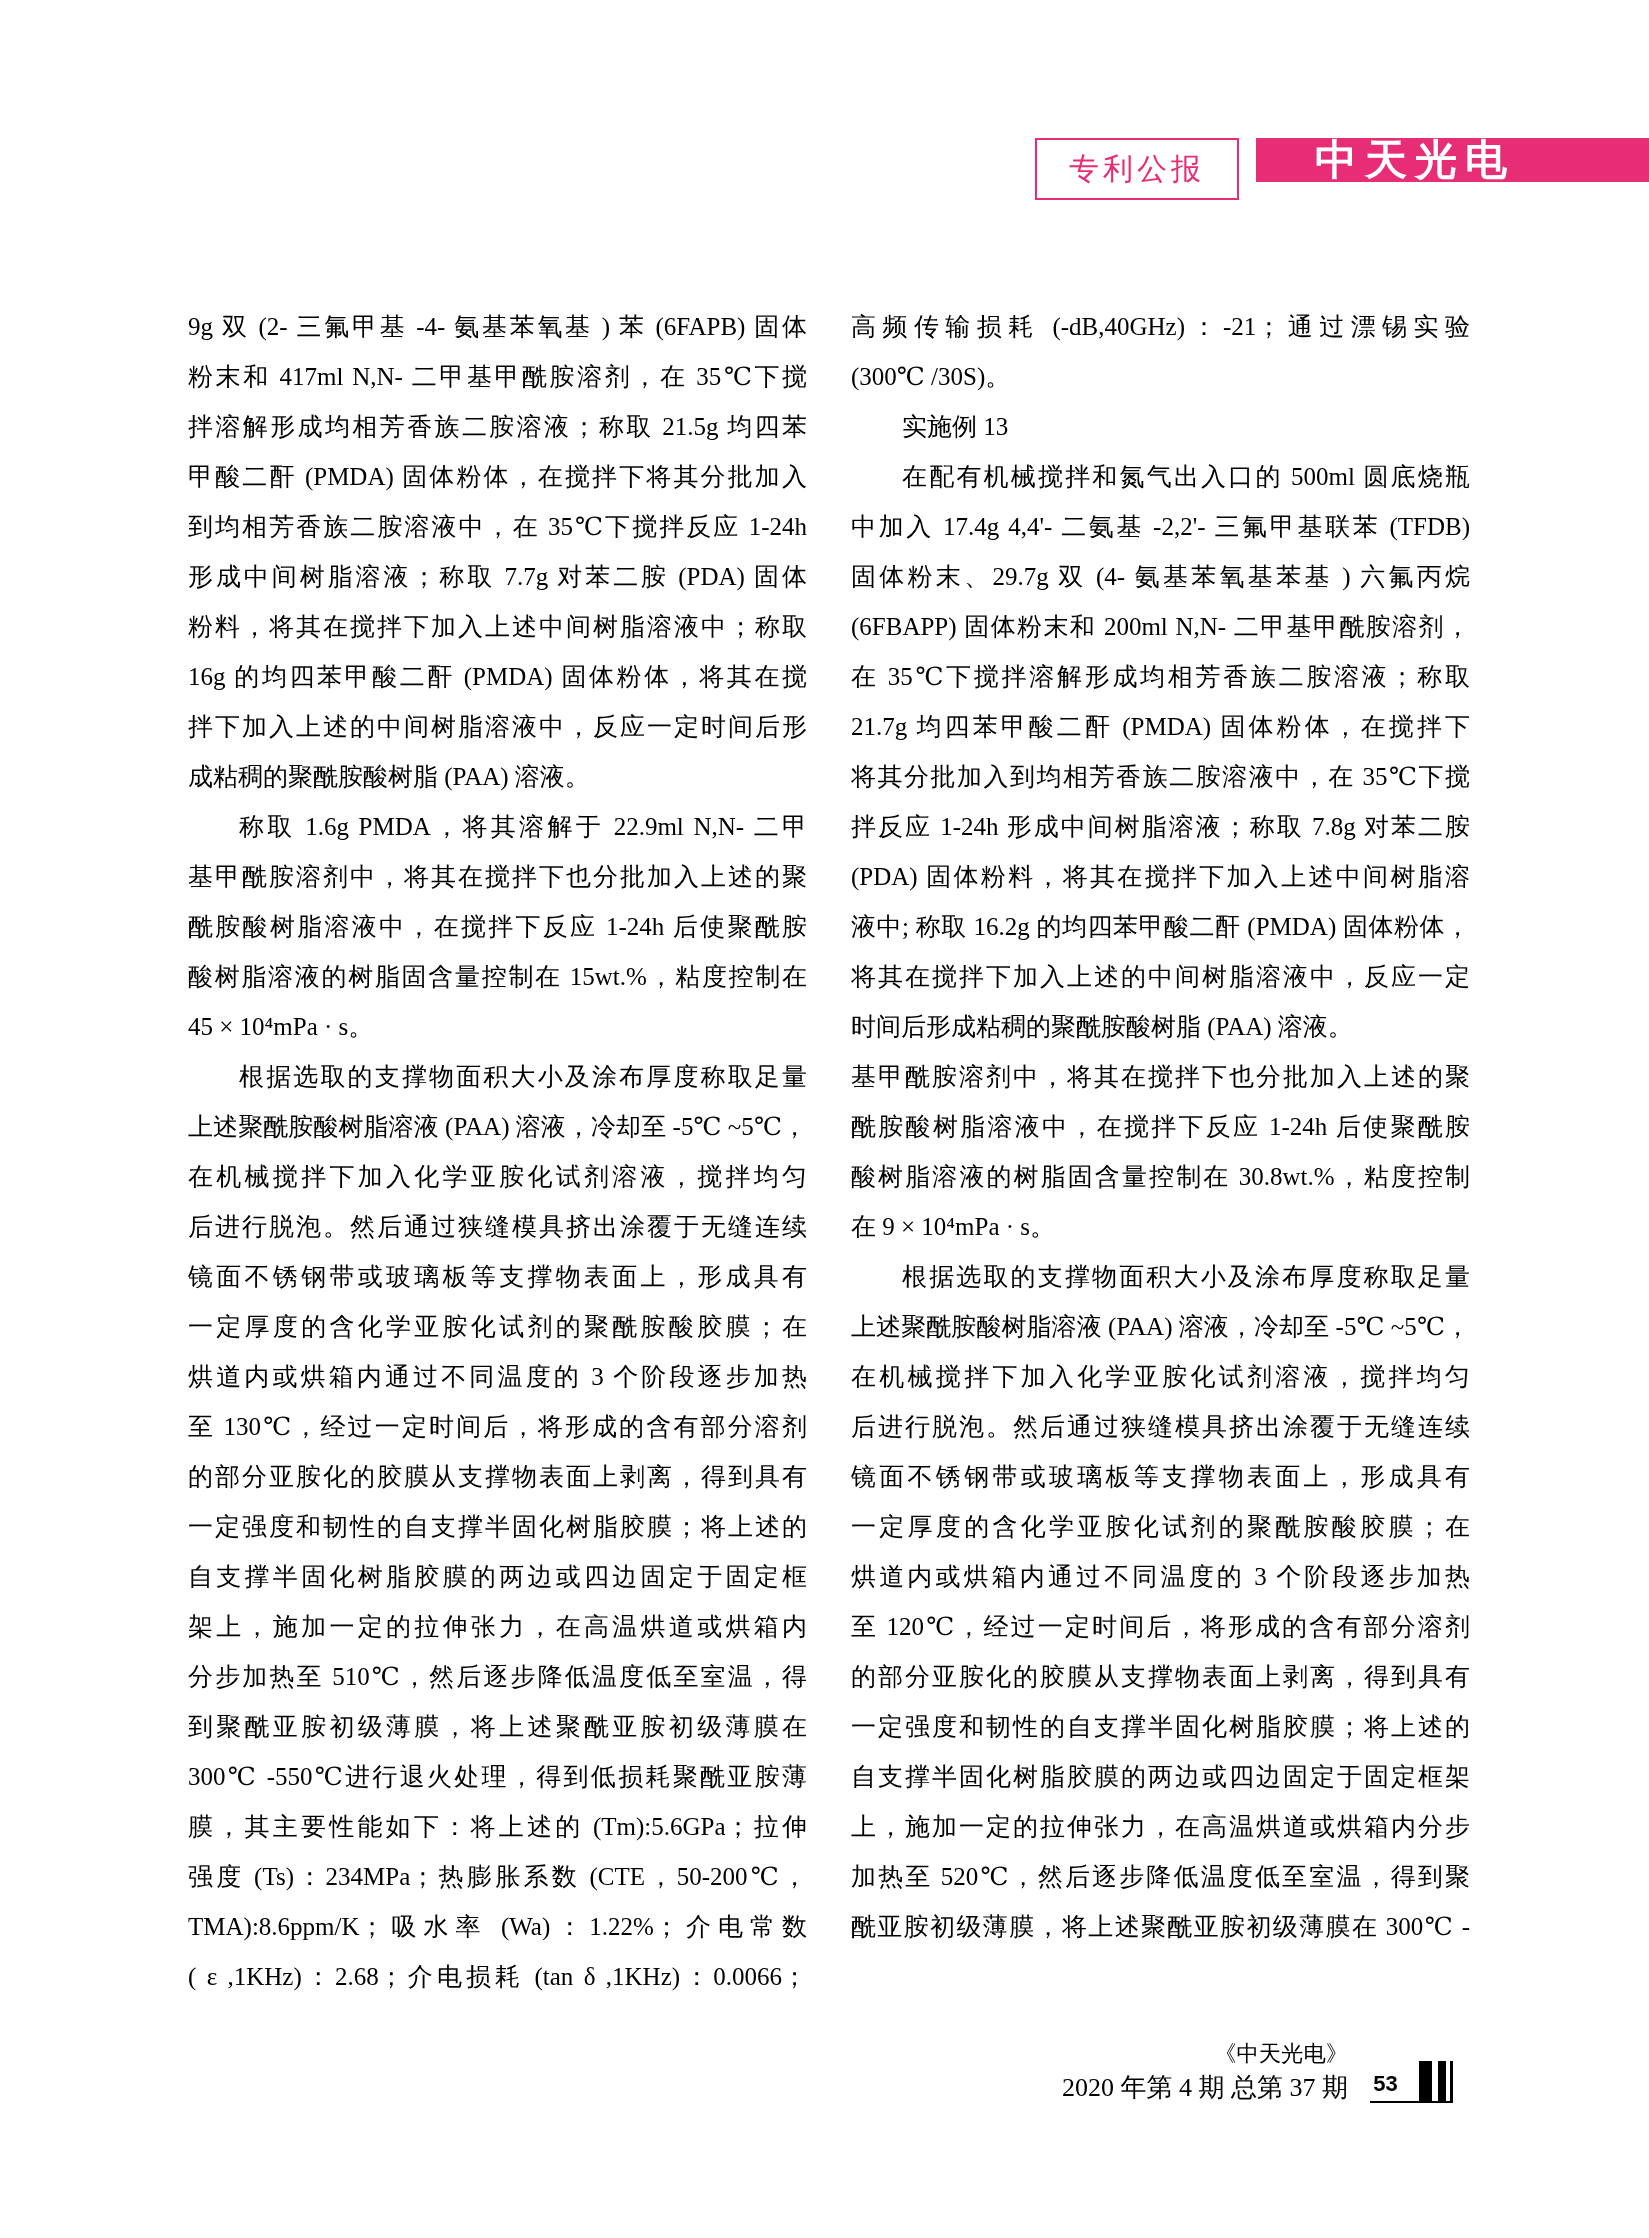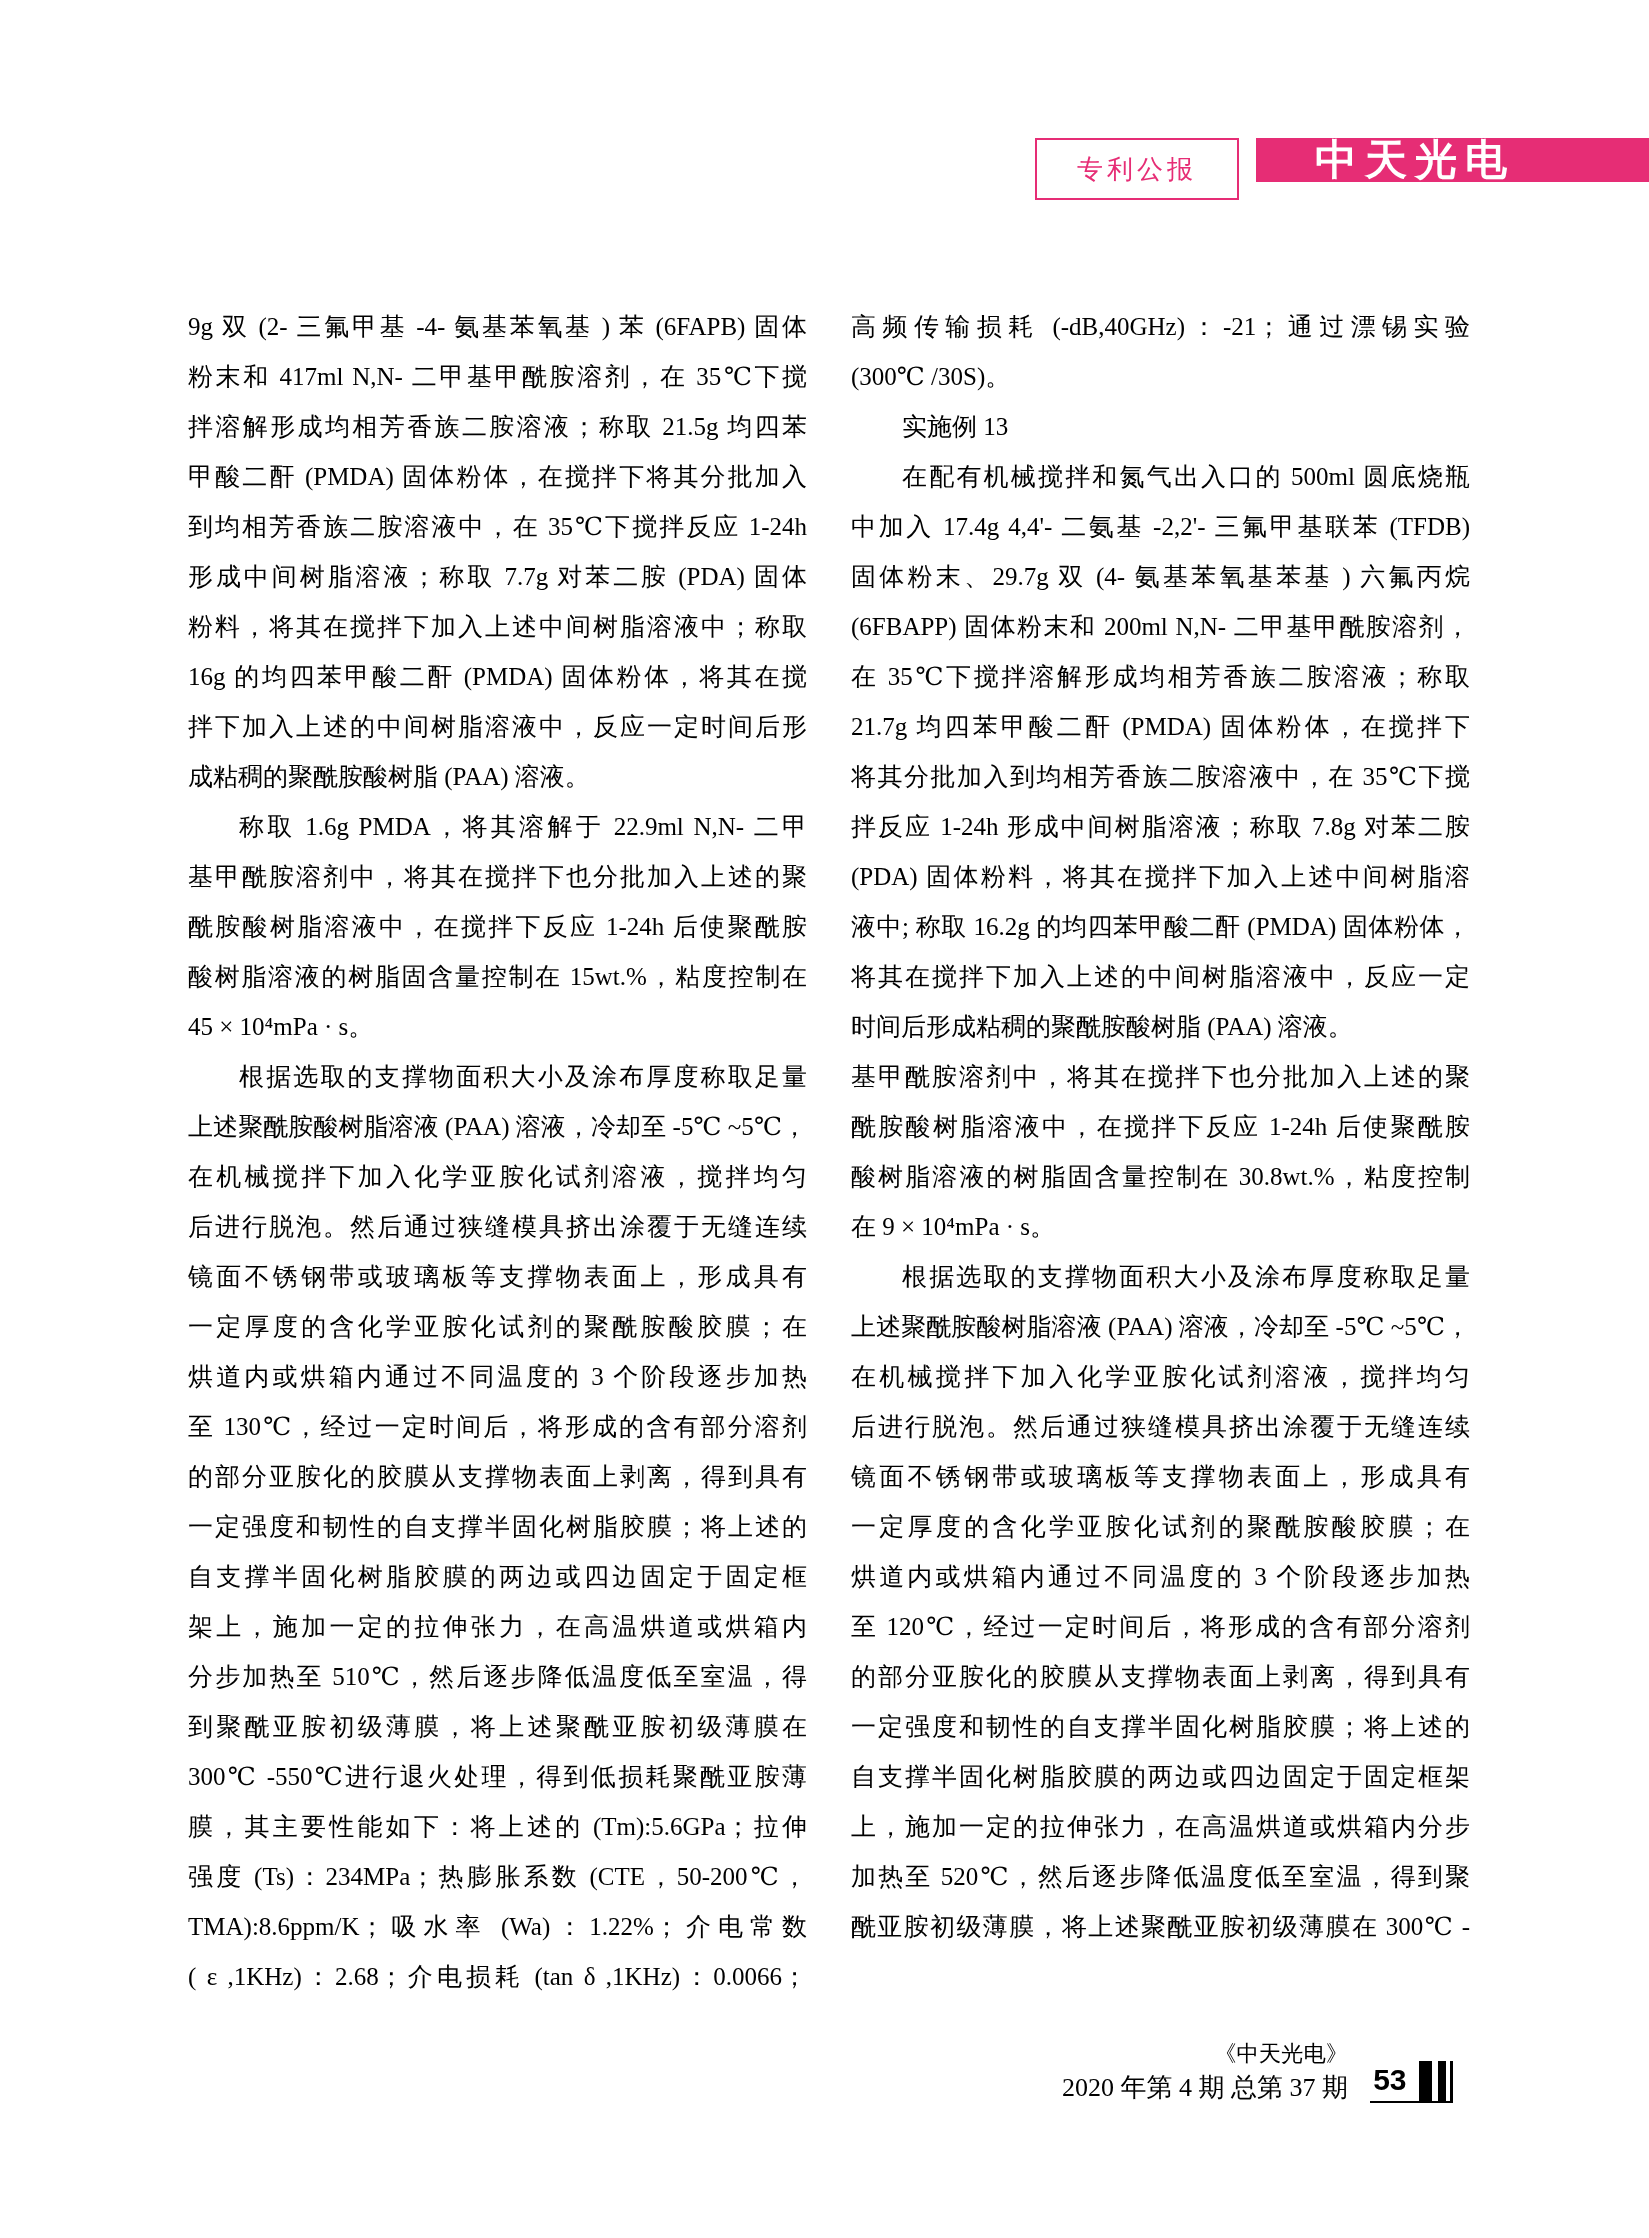--- a/index.html
+++ b/index.html
@@ -16,21 +16,21 @@
     position:absolute;left:59px;top:50%;transform:translateY(-50%);
     color:#ffffff;font-weight:bold;font-size:42px;letter-spacing:8px;line-height:1;
     font-family:"DejaVu Sans","Liberation Sans",sans-serif;white-space:nowrap;
   }
   .tag-box{
     position:absolute;left:1035px;top:138px;width:204px;height:62px;
     background:#ffffff;border:2.4px solid var(--accent,#e62d75);box-sizing:border-box;
     display:flex;align-items:center;justify-content:center;z-index:2;
   }
   .tag-label{
-    color:var(--accent,#e62d75);font-size:26px;letter-spacing:4px;line-height:1;
+    color:var(--accent,#e62d75);font-size:30px;letter-spacing:4px;line-height:1;
     font-family:"Liberation Sans","DejaVu Sans",sans-serif;white-space:nowrap;
   }
   
   .col{position:absolute;top:302px;width:619px;}
   .col-left{left:188px;}
   .col-right{left:851px;}
   .line{
     height:50px;line-height:50px;font-size:25px;white-space:nowrap;overflow:hidden;
     text-align:justify;text-align-last:justify;
   }
@@ -40,21 +40,21 @@
   .footer-text{
     position:absolute;right:302px;top:2037px;text-align:right;
   }
   .footer-journal{font-size:22.3px;line-height:34px;white-space:nowrap;}
   .footer-issue{font-size:26px;line-height:34px;white-space:nowrap;}
   .pageno-wrap{
     position:absolute;left:1370px;top:2061px;width:83px;height:40px;
     border-bottom:2.4px solid #000;box-sizing:content-box;
   }
   .pageno{
-    position:absolute;left:3.2px;bottom:5.6px;font-size:30px;font-weight:bold;line-height:1;
+    position:absolute;left:3.2px;bottom:5.6px;font-size:22px;font-weight:bold;line-height:1;
     font-family:"Liberation Sans","DejaVu Sans",sans-serif;
   }
   .bars{position:absolute;right:0;bottom:0;height:40px;display:flex;align-items:flex-end;}
   .bars i{display:block;background:#000;height:40px;}
   .bars .b1{width:12.8px;margin-right:5.6px;}
   .bars .b2{width:8px;margin-right:4px;}
   .bars .b3{width:3.2px;}
 </style>
 </head>
 <body>

